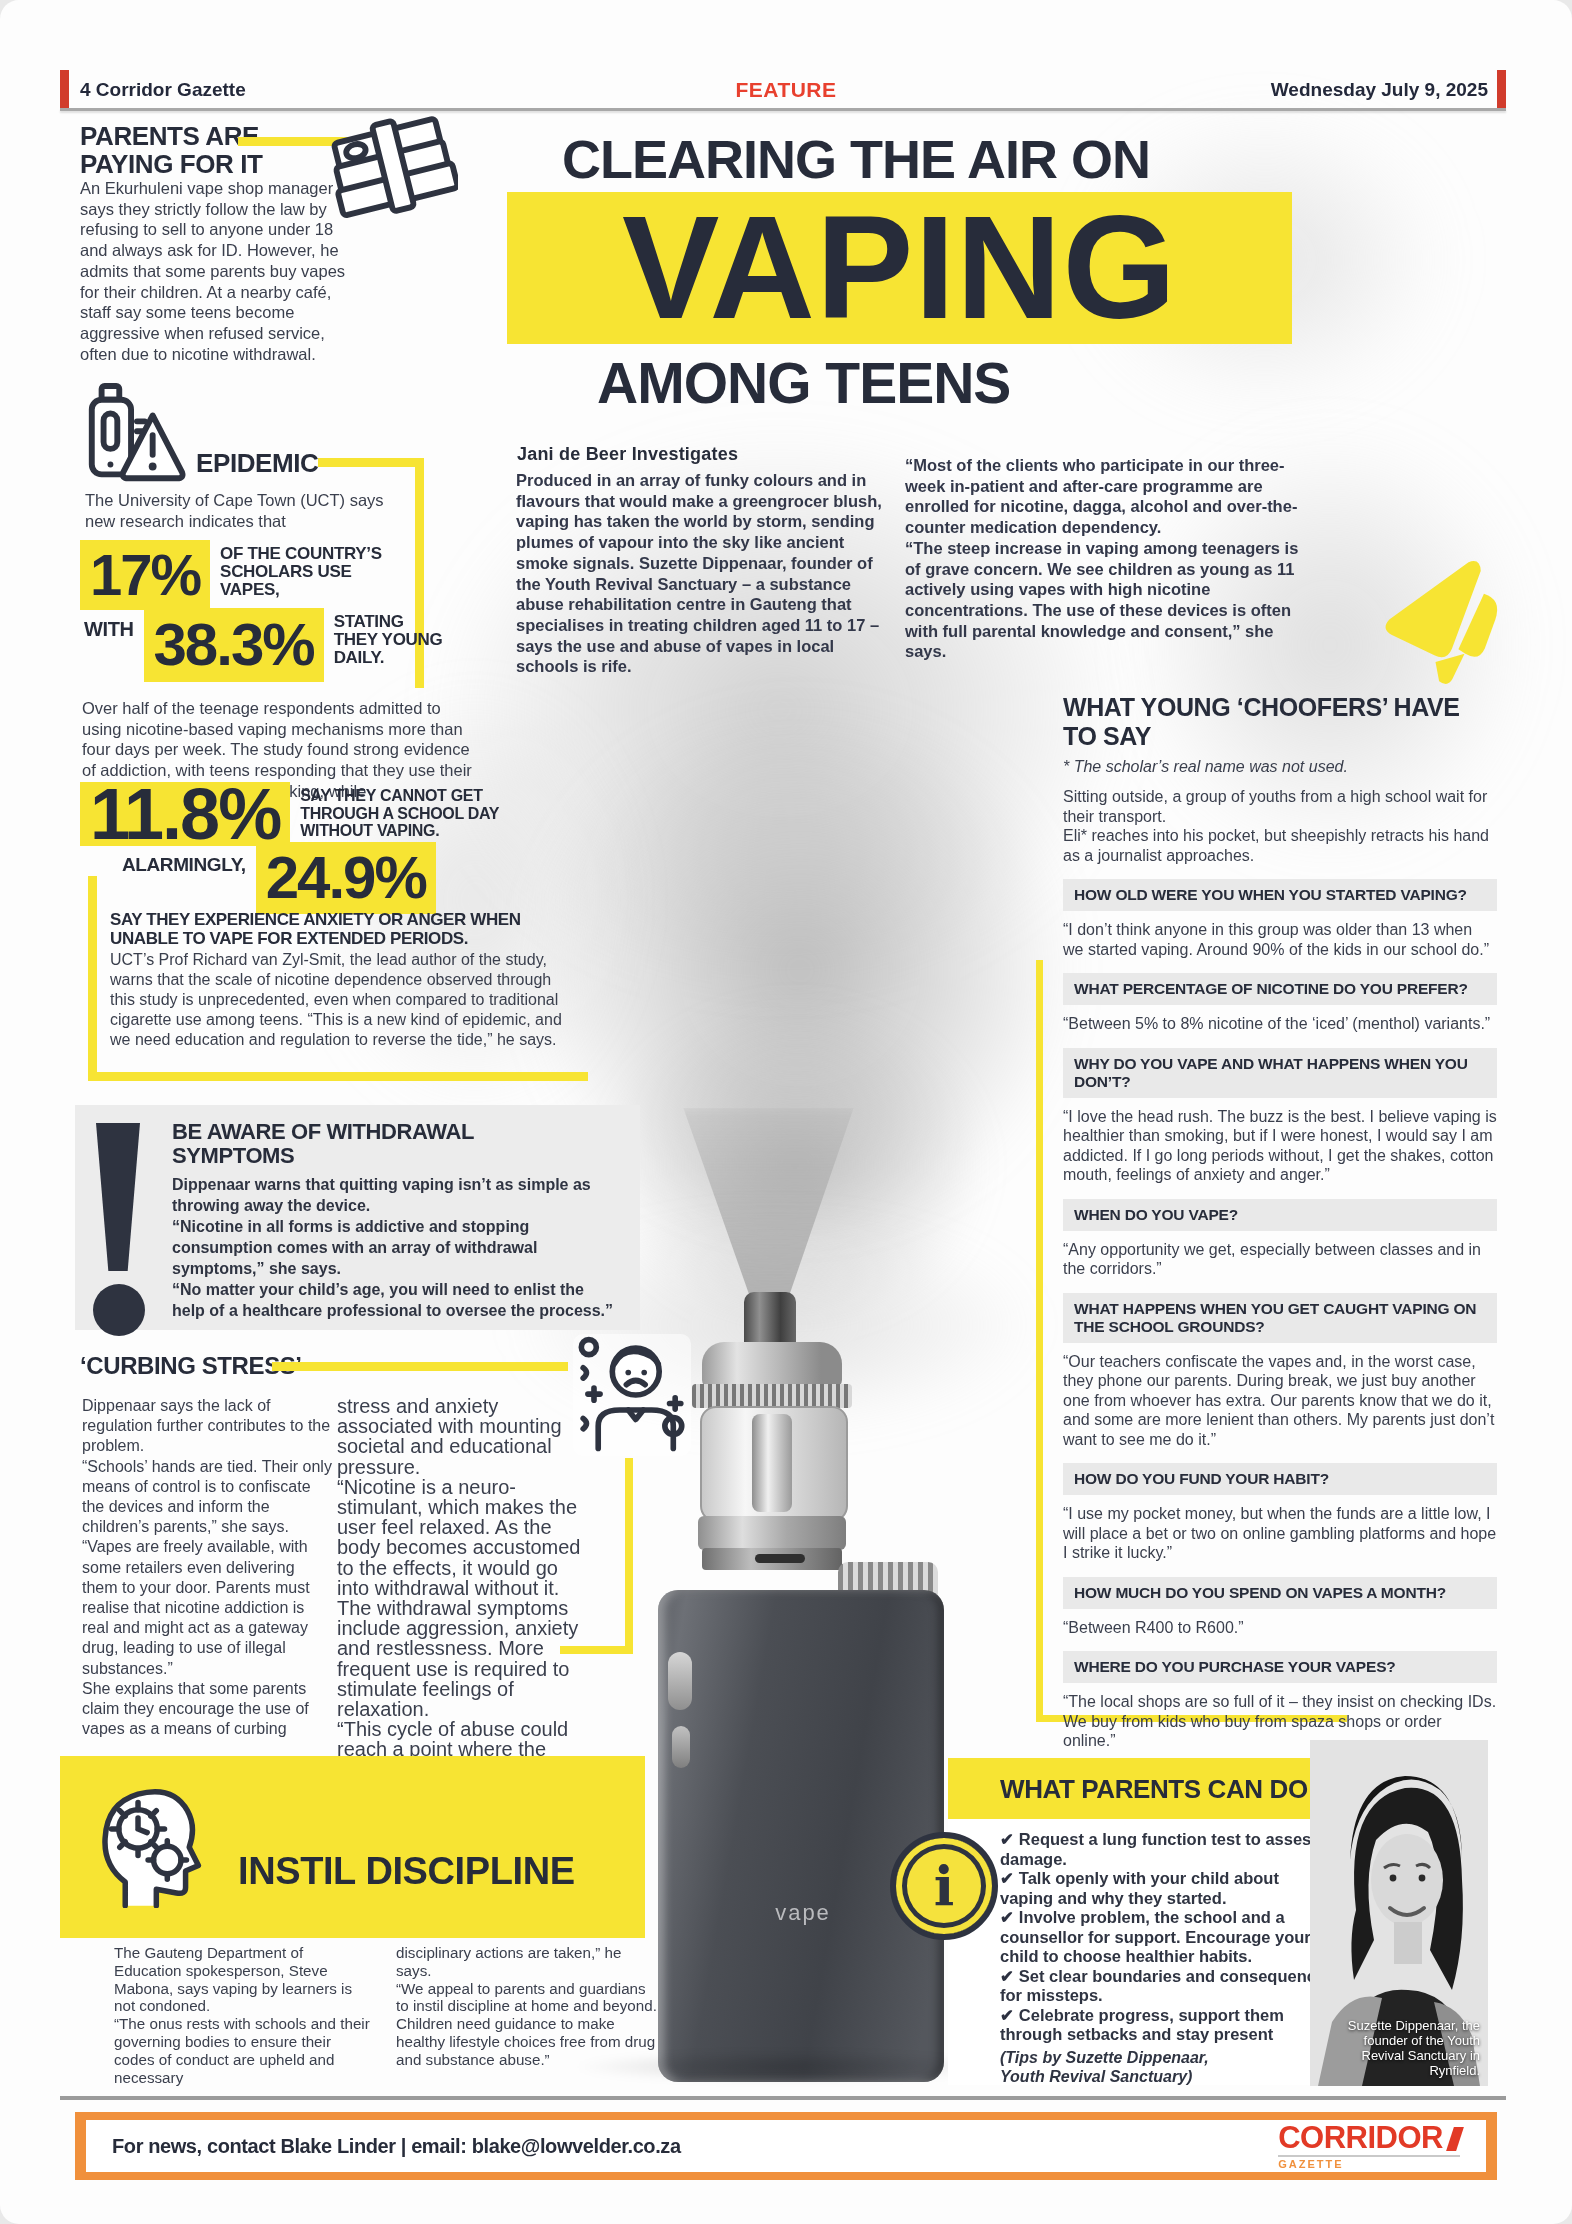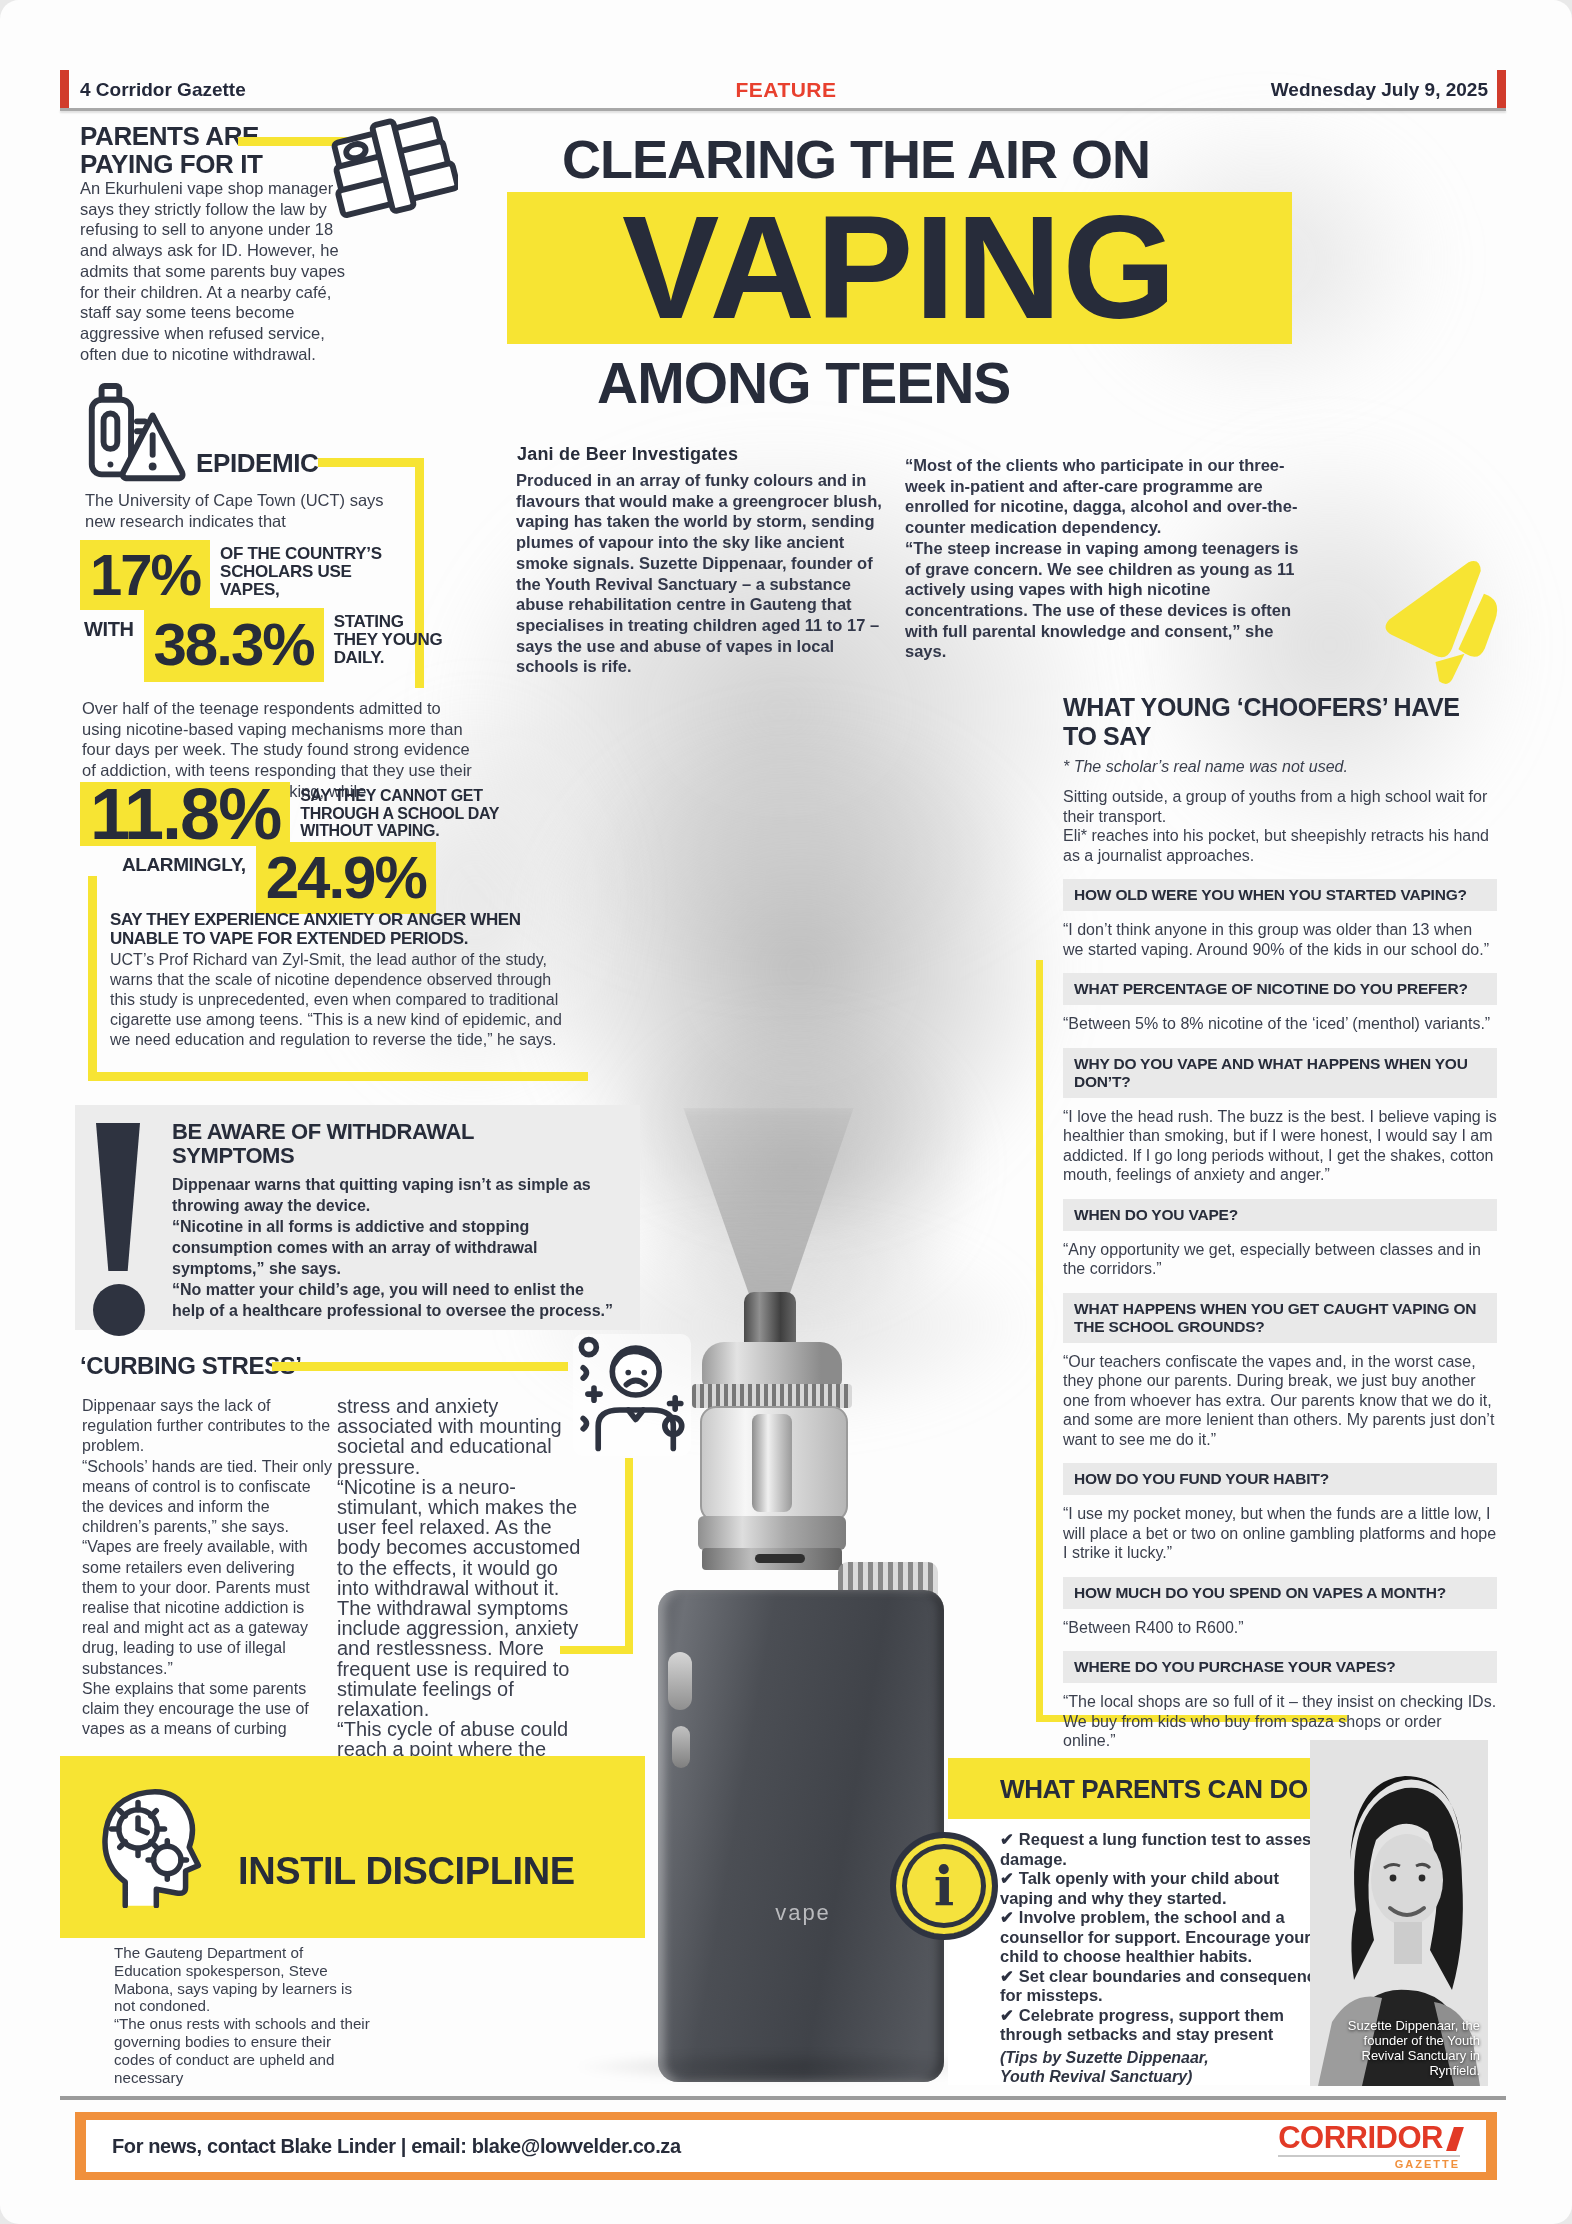--- a/index.html
+++ b/index.html
@@ -219,20 +219,22 @@
       <g class="ln" stroke-width="4">
         <path d="M58 64 L58 52 M58 64 L68 68"></path>
         <path d="M58 35 v8 M58 85 v8 M29 64 h8 M79 64 h8 M38 44 l6 6 M72 78 l6 6 M38 84 l6 -6 M72 50 l6 -6"></path>
         <path d="M90 77 v6 M90 113 v6 M69 98 h6 M105 98 h6"></path>
       </g>
     </svg>
   </div>
   <div class="abs h" style="left:238px;top:1850px;font-size:38px;z-index:2;">INSTIL DISCIPLINE</div>
   <div class="abs para" style="left:114px;top:1944px;width:258px;font-size:15.2px;line-height:17.8px;z-index:2;">The Gauteng Department of Education spokesperson, Steve Mabona, says vaping by learners is not condoned.
 “The onus rests with schools and their governing bodies to ensure their codes of conduct are upheld and necessary</div>
+  <div class="abs para" style="left:396px;top:1944px;width:264px;font-size:15.2px;line-height:17.8px;z-index:2;">disciplinary actions are taken,” he says.
+“We appeal to parents and guardians to instil discipline at home and beyond. Children need guidance to make healthy lifestyle choices free from drug and substance abuse.”</div>
 
   <div class="abs" style="left:948px;top:1758px;width:412px;height:61px;background:#f7e433;z-index:3;">
     <div class="h" style="font-size:26px;padding:16px 0 0 52px;">WHAT PARENTS CAN DO</div>
   </div>
   <div class="abs" style="left:948px;top:1819px;width:412px;height:266px;background:#fff;z-index:3;padding:0;">
     <div style="padding:11px 24px 0 52px;">
       <div class="check-item"><span class="check">✔</span><span>Request a lung function test to assess damage.</span></div>
       <div class="check-item"><span class="check">✔</span><span>Talk openly with your child about vaping and why they started.</span></div>
       <div class="check-item"><span class="check">✔</span><span>Involve problem, the school and a counsellor for support. Encourage your child to choose healthier habits.</span></div>
       <div class="check-item"><span class="check">✔</span><span>Set clear boundaries and consequences for missteps.</span></div>
@@ -260,20 +262,20 @@
       <path d="M8 346 L22 282 Q42 250 72 258 L52 346 Z" fill="#9c9c9c"></path>
       <path d="M170 346 L162 296 Q150 266 124 262 L144 346 Z" fill="#8f8f8f"></path>
     </svg>
     <div style="position:absolute;right:8px;bottom:8px;width:158px;text-align:right;color:#fff;font-size:13px;line-height:15px;text-shadow:0 1px 3px rgba(0,0,0,.8);">Suzette Dippenaar, the founder of the Youth Revival Sanctuary in Rynfield.</div>
   </div>
 
   <div class="abs" style="left:60px;top:2096px;width:1446px;height:4px;background:#9b9b9b;"></div>
   <div class="abs" style="left:75px;top:2112px;width:1422px;height:68px;background:#f0903c;z-index:3;">
     <div style="position:absolute;left:11px;top:8px;right:11px;bottom:8px;background:#fff;display:flex;align-items:center;justify-content:space-between;padding:0 26px;box-sizing:border-box;">
       <span class="h" style="font-size:20px;">For news, contact Blake Linder | email: blake@lowvelder.co.za</span>
-      <span style="text-align:right;line-height:1;">
+      <span style="text-align:left;line-height:1;">
         <span style="font-size:31px;font-weight:900;color:#e23a26;letter-spacing:-0.5px;">CORRIDOR</span><span style="display:inline-block;width:10px;height:24px;background:#e23a26;transform:skewX(-18deg);margin-left:7px;vertical-align:-3px;"></span>
         <span style="display:block;font-size:11px;font-weight:800;color:#f0903c;letter-spacing:2px;border-top:2px solid #c9c9c9;margin-top:2px;padding-top:2px;">GAZETTE</span>
       </span>
     </div>
   </div>
 
 </div>
 
 </body></html>

